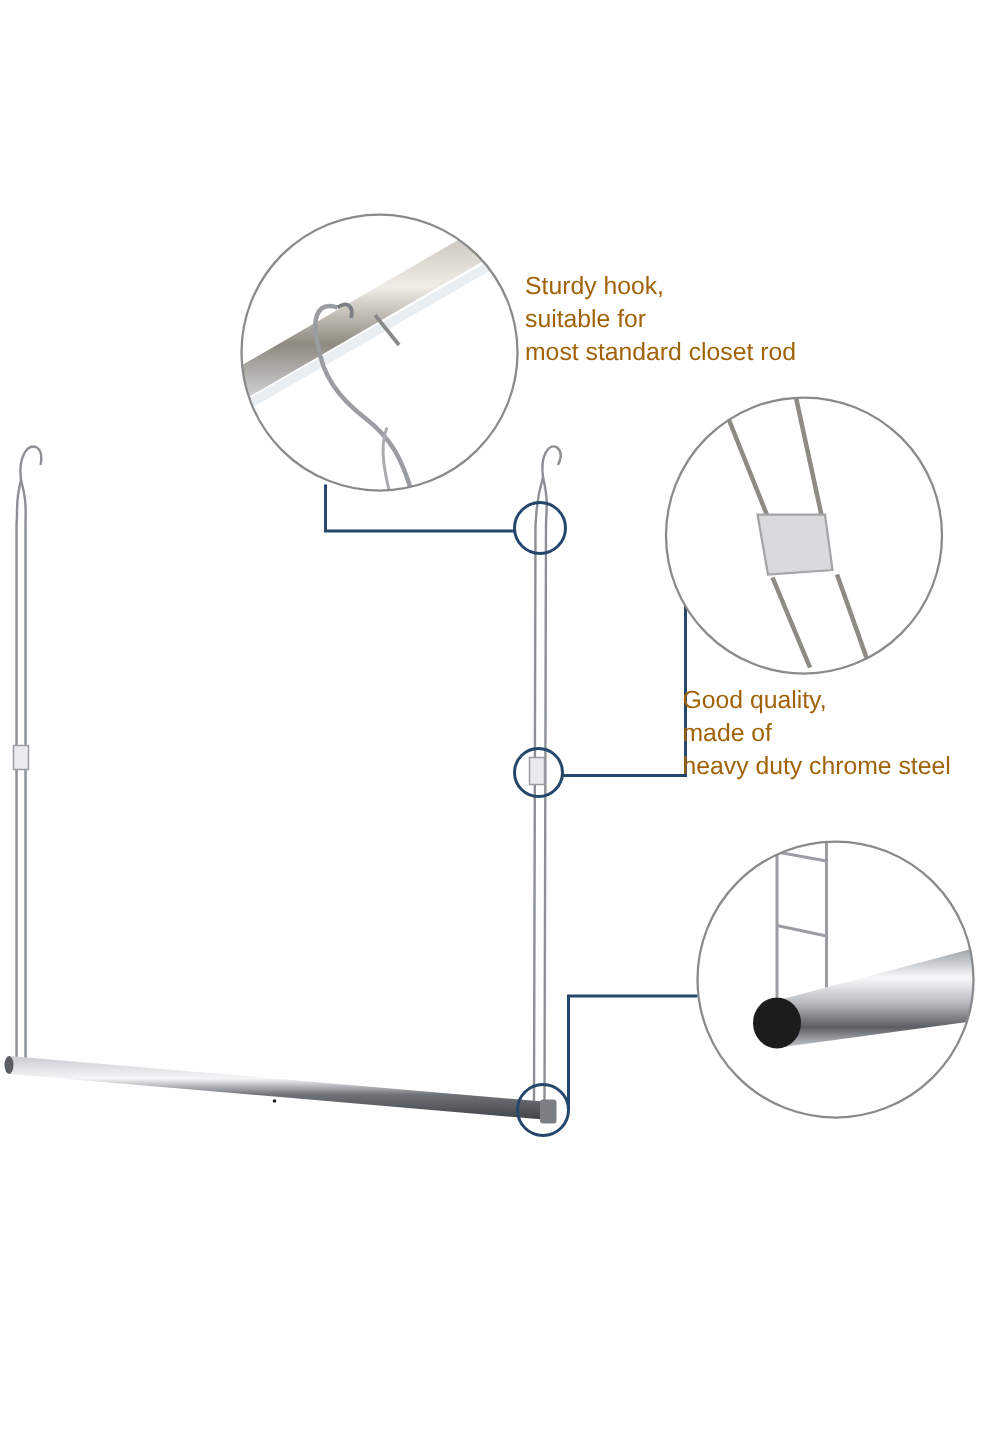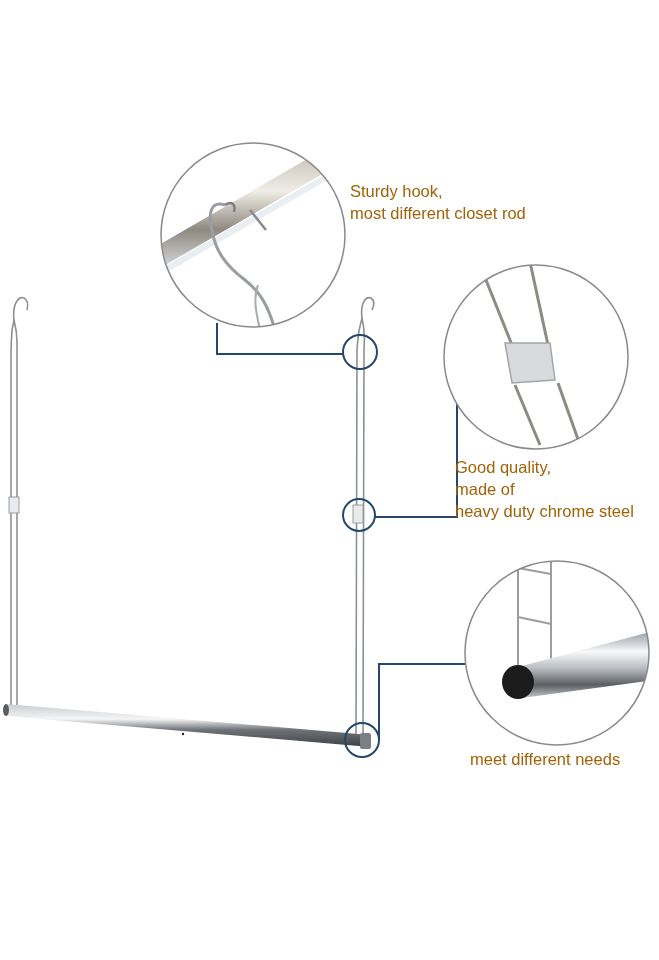--- a/index.html
+++ b/index.html
@@ -114,24 +114,24 @@
       <line x1="518" y1="617" x2="551" y2="624" stroke="#9a9ea2" stroke-width="2"></line>
       <polygon points="518,667 650,632 655,680 522,698" fill="url(#bigRodGrad)"></polygon>
       <ellipse cx="518" cy="682" rx="16" ry="17" fill="#1c1c1c"></ellipse>
     </g>
     <circle cx="557" cy="653" r="92" fill="none" stroke="#8a8a8a" stroke-width="1.5"></circle>
   </g>
 </svg>
 
 <div class="caption" id="cap1">
   <div>Sturdy hook,</div>
-  <div>most different closet rod</div>
+  <div>suitable for</div>
+  <div>most standard closet rod</div>
 </div>
 
 <div class="caption" id="cap2">
   <div>Good quality,</div>
   <div>made of</div>
   <div>heavy duty chrome steel</div>
 </div>
 
 <div class="caption" id="cap3">
-  <div>meet different needs</div>
 </div>
 
 </body></html>

